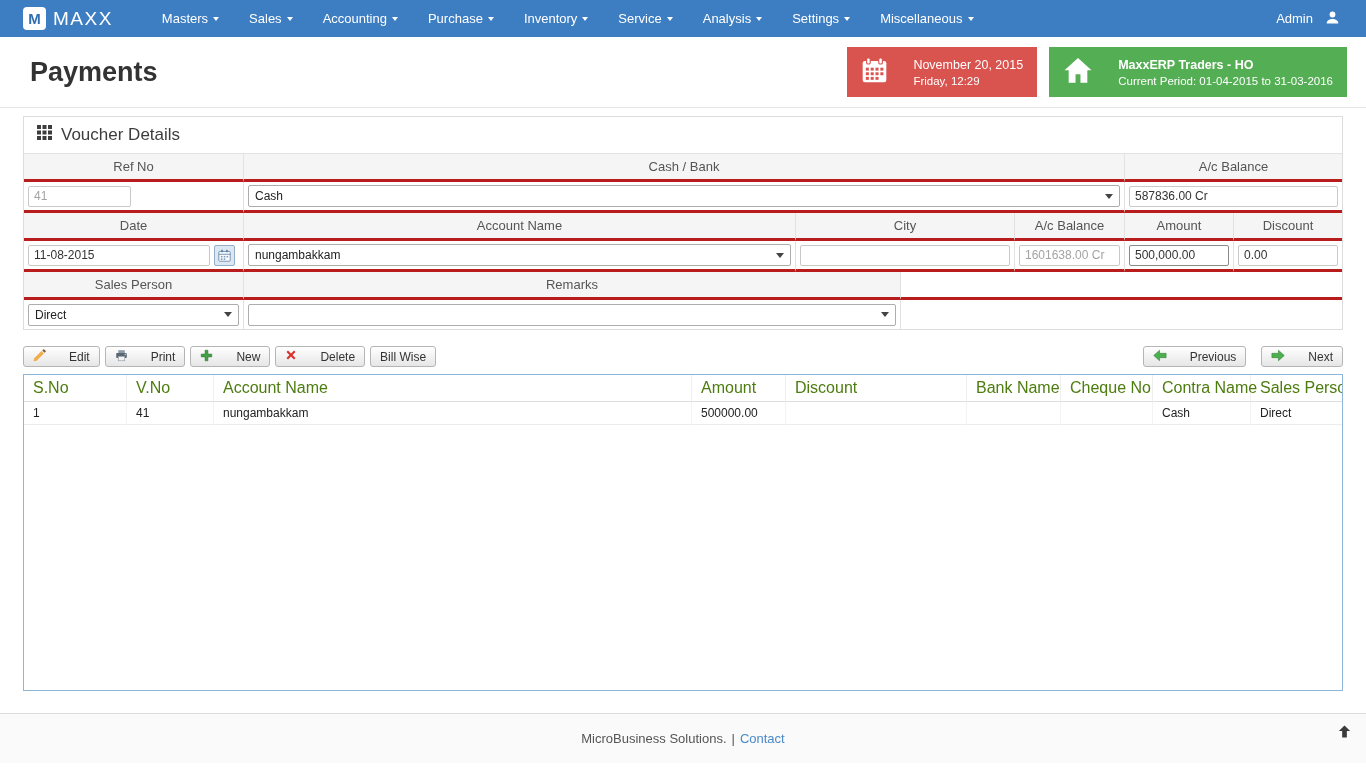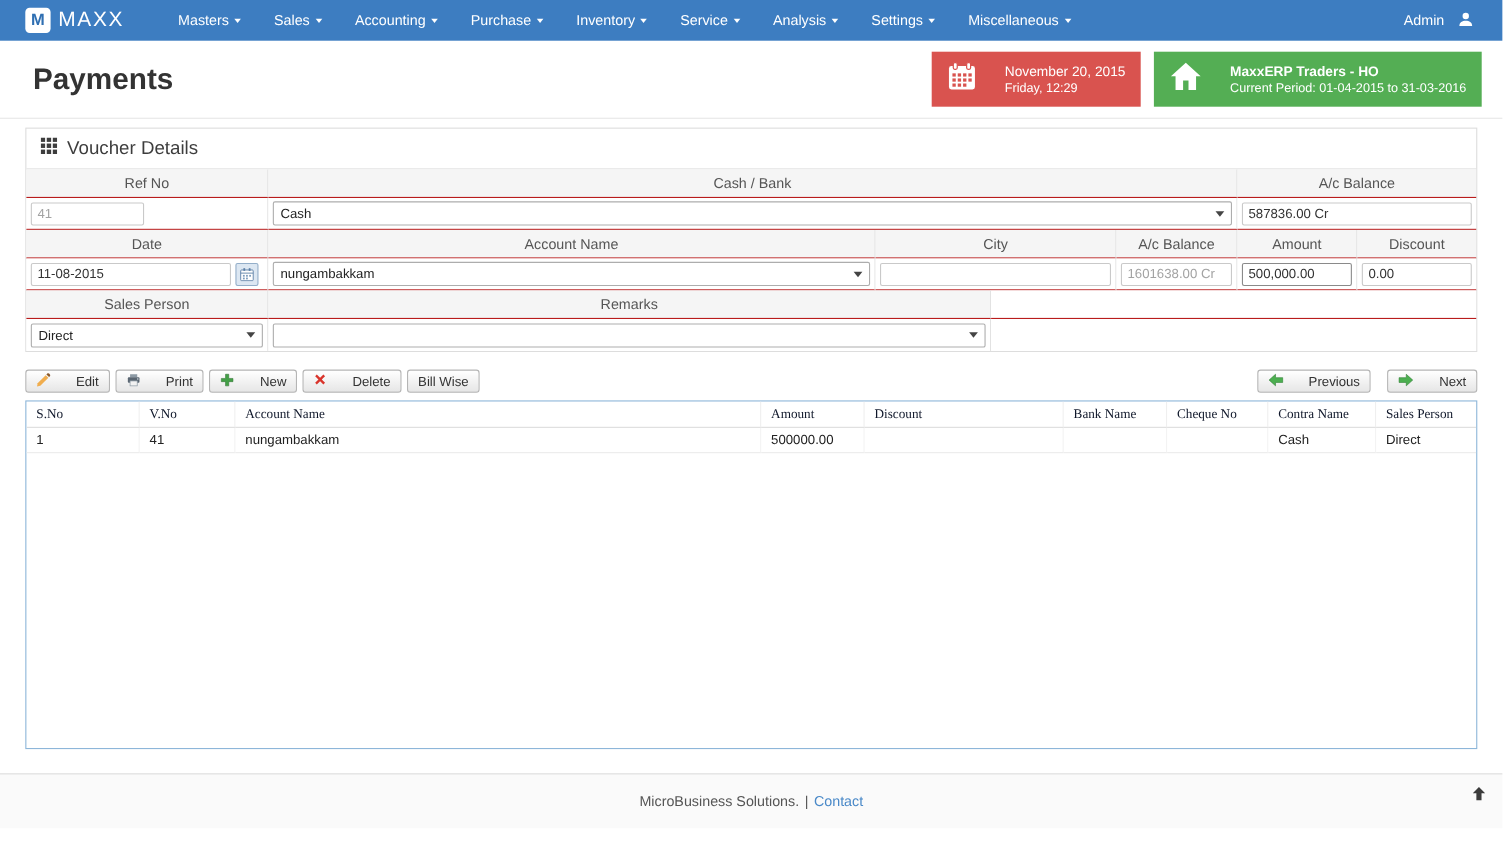--- a/index.html
+++ b/index.html
@@ -28,21 +28,21 @@
   .green .info-line1 { font-weight: bold; }
 
   
   .panel { margin: 8px 23px 16px; border: 1px solid #ddd; }
   .panel-title { display: flex; align-items: center; gap: 9px; padding: 8px 13px; font-size: 17px; color: #3d3d3d; border-bottom: 1px solid #e2e2e2; }
 
   .frow { display: grid; }
   .frow.r1 { grid-template-columns: 220px 881px 217px; }
   .frow.r2 { grid-template-columns: 220px 552px 219px 110px 109px 108px; }
   .frow.r3 { grid-template-columns: 220px 657px 441px; }
-  .fcell { border-right: 1px solid #e2e2e2; border-bottom: 1px solid #b91c1c; }
+  .fcell { border-right: 1px solid #e2e2e2; border-bottom: 3px solid #b91c1c; }
   .frow .fcell:last-child { border-right: none; }
   .frow:last-child .fcell { border-bottom: none; }
   .flabel { background: #f5f5f5; text-align: center; font-size: 13px; color: #555; padding: 5px 4px; }
   .flabel.blank { background: #fff; }
   .finput { padding: 3px 4px; background: #fff; display: flex; align-items: center; min-height: 29px; }
 
   .txt { height: 21px; border: 1px solid #c9c9c9; border-radius: 2px; font-size: 12px; padding: 0 5px; font-family: inherit; color: #333; outline: none; }
   .txt.gray { color: #a3a3a3; }
   .txt.focuslike { border-color: #8a8a8a; }
   .w-full { width: 100%; }
@@ -52,21 +52,21 @@
 
   
   .btn-row { display: flex; align-items: center; gap: 5px; margin: 5px 23px 0; }
   .btn { display: inline-flex; align-items: center; gap: 23px; height: 21px; padding: 0 9px; font-size: 12px; color: #333; background: linear-gradient(#ffffff, #e6e6e6); border: 1px solid #b5b5b5; border-radius: 3px; cursor: pointer; font-family: inherit; white-space: nowrap; }
   .btn-prev { margin-left: auto; }
   .btn-next { margin-left: 10px; }
 
   
   .grid-box { margin: 7px 23px 0; border: 1px solid #8db6d9; height: 317px; background: #fff; overflow: hidden; }
   .thead, .trow { display: grid; grid-template-columns: 103px 87px 478px 94px 181px 94px 92px 98px 1fr; }
-  .th { padding: 4px 9px; font-size: 12px; color: #0f172a; border-right: 1px solid #efefef; border-bottom: 1px solid #ddd; white-space: nowrap; font-family: Liberation Serif, serif; }
+  .th { padding: 4px 9px; font-size: 16px; color: #4d7c0f; border-right: 1px solid #efefef; border-bottom: 1px solid #ddd; white-space: nowrap; }
   .thead .th:last-child { border-right: none; }
   .td { padding: 4px 9px; font-size: 12px; color: #222; border-right: 1px solid #f3f3f3; border-bottom: 1px solid #ececec; min-height: 21px; white-space: nowrap; }
   .trow .td:last-child { border-right: none; }
   .td.num { text-align: left; }
 
   
   .footer { margin-top: 22px; border-top: 1px solid #ddd; background: #fafafa; height: 50px; display: flex; align-items: center; justify-content: center; gap: 5px; font-size: 13px; color: #555; position: relative; }
   .footer .link { color: #4a89c8; cursor: pointer; text-decoration: none; }
   .to-top { position: absolute; right: 14px; top: 10px; cursor: pointer; }
 </style>

